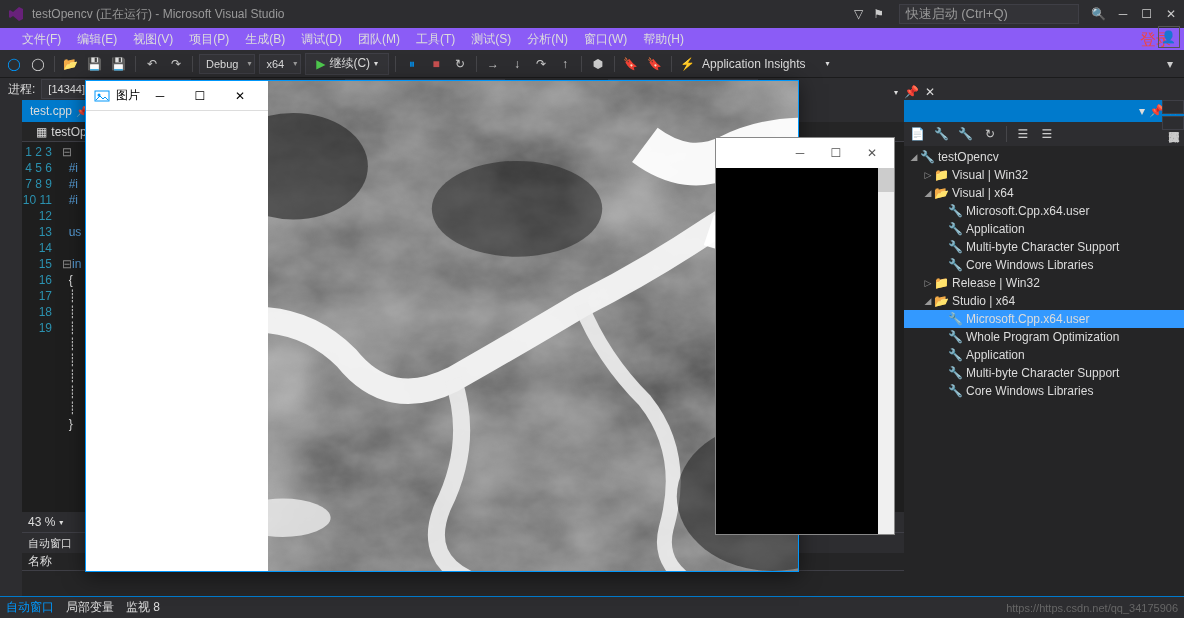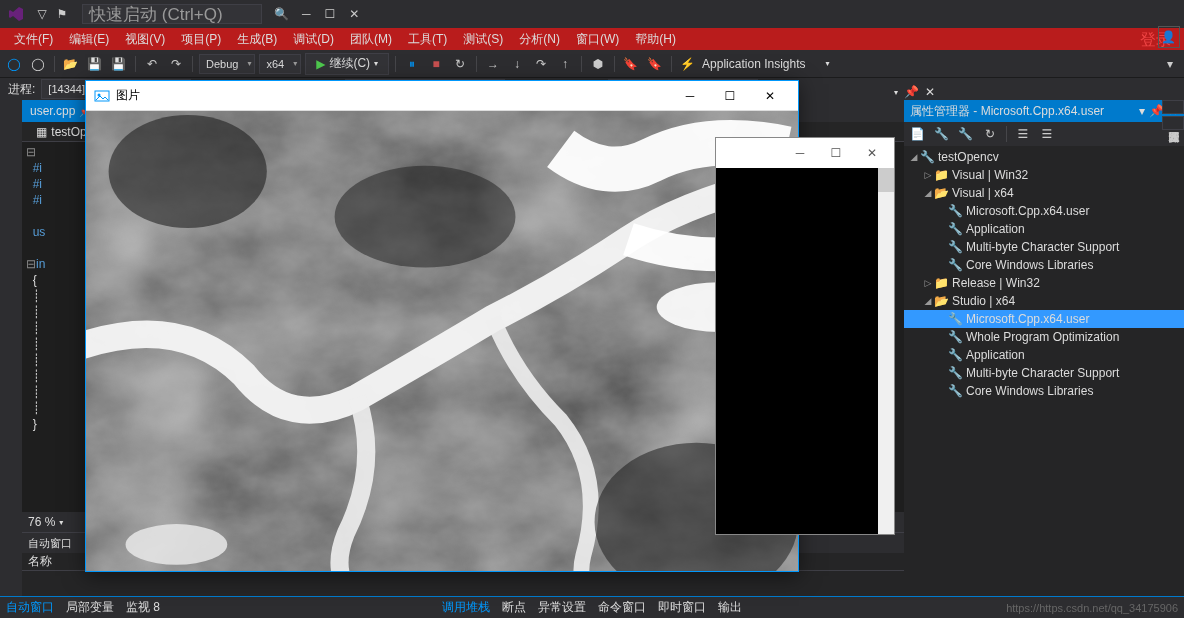--- a/index.html
+++ b/index.html
@@ -1,23 +1,23 @@
 <!DOCTYPE html>
 <html><head>
 <meta charset="utf-8">
 <style>
 * { margin:0; padding:0; box-sizing:border-box; font-family:"Segoe UI","Microsoft YaHei",sans-serif; font-size:12px; color:#dcdcdc; }
 body { width:1184px; height:618px; background:#2d2d30; overflow:hidden; position:relative; }
 .titlebar { height:28px; background:#2d2d30; display:flex; align-items:center; padding:0 8px; }
 .vs-logo { width:16px; height:16px; margin-right:8px; display:flex; align-items:center; justify-content:center; }
 .title-text { flex:1; font-size:12px; color:#999; }
-.quick-launch { width:180px; height:20px; background:#333337; border:1px solid #3f3f46; color:#999; padding:0 6px; margin:0 10px; display:flex; align-items:center; font-size:17px; }
+.quick-launch { width:180px; height:20px; background:#333337; border:1px solid #3f3f46; color:#999; padding:0 6px; margin:0 10px; display:flex; align-items:center; font-size:13px; }
 .win-btns { display:flex; gap:14px; margin-left:10px; }
 .win-btns span { cursor:pointer; color:#ccc; }
-.menubar { height:22px; background:#b91c1c; display:flex; align-items:center; padding:0 6px; }
+.menubar { height:22px; background:#8b5cf6; display:flex; align-items:center; padding:0 14px; }
 .menubar span { padding:2px 8px; cursor:pointer; font-size:12px; }
 .login { position:absolute; right:12px; top:30px; font-size:16px; color:#ef4444; }
 .avatar-box { position:absolute; right:4px; top:26px; width:22px; height:22px; border:1px solid #555; display:flex; align-items:center; justify-content:center; }
 .toolbar { height:28px; background:#2d2d30; border-bottom:1px solid #1b1b1c; display:flex; align-items:center; padding:0 4px; gap:4px; }
 .tb-icon { width:20px; height:20px; display:flex; align-items:center; justify-content:center; color:#ccc; cursor:pointer; }
 .tb-sep { width:1px; height:16px; background:#46464a; margin:0 2px; }
 .tb-dd { height:20px; background:#333337; border:1px solid #3f3f46; padding:0 16px 0 6px; display:flex; align-items:center; font-size:11px; position:relative; cursor:pointer; }
 .tb-dd::after { content:"▾"; position:absolute; right:3px; font-size:8px; color:#999; }
 .tb-btn-continue { height:22px; background:#333337; border:1px solid #3f3f46; padding:0 10px; display:flex; align-items:center; gap:4px; cursor:pointer; }
 .tb-btn-continue .play { color:#4ec94e; }
@@ -50,21 +50,21 @@
 .ti-twist { width:12px; text-align:center; font-size:9px; color:#999; }
 .ti-icon { width:14px; margin-right:4px; }
 .statusbar { position:absolute; bottom:0; left:0; right:0; height:22px; background:#2d2d30; border-top:1px solid #007acc; display:flex; align-items:center; padding:0 6px; gap:12px; font-size:11px; }
 .statusbar .blue { color:#0097fb; }
 .statusbar .center { position:absolute; left:50%; transform:translateX(-50%); display:flex; gap:12px; }
 .statusbar .right { margin-left:auto; color:#666; font-size:11px; }
 .right-collapsed-tabs { position:absolute; right:0; top:100px; width:22px; display:flex; flex-direction:column; gap:2px; }
 .coll-tab { writing-mode:vertical-rl; background:#2d2d30; padding:6px 2px; font-size:11px; color:#ccc; border:1px solid #3f3f46; cursor:pointer; }
 
 
-.float-win { position:absolute; left:85px; top:80px; width:714px; height:492px; background:#fff; box-shadow:0 4px 20px rgba(0,0,0,0.5); border:1px solid #0097fb; display:flex; flex-direction:column; }
+.float-win { position:absolute; left:85px; top:80px; width:714px; height:492px; background:#fff; box-shadow:0 4px 20px rgba(0,0,0,0.5); border:1px solid #0097fb; display:flex; flex-direction:row; }
 .float-titlebar { height:30px; background:#fff; display:flex; align-items:center; padding:0 8px; border-bottom:1px solid #ddd; }
 .float-titlebar .ficon { width:16px; height:16px; margin-right:6px; }
 .float-titlebar .ftitle { flex:1; color:#000; font-size:12px; }
 .float-titlebar .fbtns { display:flex; gap:0; }
 .float-titlebar .fbtn { width:40px; height:28px; display:flex; align-items:center; justify-content:center; color:#000; cursor:pointer; }
 .float-img { flex:1; background:#000; overflow:hidden; position:relative; }
 .float-img svg { width:100%; height:100%; display:block; }
 
 
 .float-win2 { position:absolute; left:715px; top:137px; width:180px; height:398px; background:#fff; border:1px solid #888; display:flex; flex-direction:column; }
@@ -79,20 +79,21 @@
 </style>
 </head>
 <body>
 
 <div class="titlebar">
   <span class="vs-logo">
     <svg viewBox="0 0 16 16">
         <path d="M11 1l4 2v10l-4 2-6-5-3 2-1-1V5l1-1 3 2 6-5z" fill="#68217a"></path>
       </svg>
   </span>
+  <span class="title-text">testOpencv (正在运行) - Microsoft Visual Studio</span>
   <span class="tb-icon">▽</span>
   <span class="tb-icon">⚑</span>
   <div class="quick-launch">快速启动 (Ctrl+Q)</div>
   <span class="tb-icon">🔍</span>
   <div class="win-btns">
     <span>─</span>
     <span>☐</span>
     <span>✕</span>
   </div>
 </div>
@@ -167,32 +168,52 @@
   <span class="tb-icon">⇅</span>
   <span style="color:#999;">堆栈帧:</span>
   <div class="tb-dd" style="width:150px;"></div>
 </div>
 
 <div class="main">
   <div class="left-tool"></div>
   <div class="editor-area">
     <div class="tabrow">
       <div class="tab active">
-        <span>user.cpp</span>
+        <span>test.cpp</span>
         <span class="pin">📌</span>
         <span>✕</span>
       </div>
     </div>
     <div class="nav-dd">
       <div class="nav-item">
         <span>▦</span>
         <span>testOpencv</span>
       </div>
     </div>
     <div class="code">
+      <div class="gutter">
+1
+2
+3
+4
+5
+6
+7
+8
+9
+10
+11
+12
+13
+14
+15
+16
+17
+18
+19</div>
       <div class="codebody"><span class="fold">⊟</span>
   <span class="kw">#i</span>
   <span class="kw">#i</span>
   <span class="kw">#i</span>
 
   <span class="kw">us</span>
 
 <span class="fold">⊟</span><span class="kw">in</span>
   <span>{</span>
   ┊
@@ -200,34 +221,33 @@
   ┊
   ┊
   ┊
   ┊
   ┊
   ┊
   <span>}</span>
 </div>
     </div>
     <div class="zoom">
-      <span>76 %</span>
+      <span>43 %</span>
       <span style="font-size:8px;margin-left:4px;">▾</span>
     </div>
     <div class="autowin">
       <div class="autowin-title">自动窗口</div>
       <div class="autowin-header">
         <span>名称</span>
       </div>
     </div>
   </div>
 
   <div class="right-panel">
     <div class="right-title">
-      <span>属性管理器 - Microsoft.Cpp.x64.user</span>
       <div class="pin-icons">
         <span>▾</span>
         <span>📌</span>
         <span>✕</span>
       </div>
     </div>
     <div class="right-tb">
       <span class="tb-icon">📄</span>
       <span class="tb-icon" style="color:#e2c08d;">🔧</span>
       <span class="tb-icon">🔧</span>
@@ -313,28 +333,20 @@
   <span class="icn">▦</span>
   <span style="margin-left:110px;font-size:8px;">▾</span>
   <span>📌</span>
   <span>✕</span>
 </div>
 
 <div class="statusbar">
   <span class="blue">自动窗口</span>
   <span>局部变量</span>
   <span>监视 8</span>
-  <div class="center">
-    <span class="blue">调用堆栈</span>
-    <span>断点</span>
-    <span>异常设置</span>
-    <span>命令窗口</span>
-    <span>即时窗口</span>
-    <span>输出</span>
-  </div>
   <span class="right">https://https.csdn.net/qq_34175906</span>
 </div>
 
 <div class="float-win">
   <div class="float-titlebar">
     <span class="ficon">
       <svg viewBox="0 0 16 16">
           <rect x="1" y="3" width="14" height="10" fill="none" stroke="#0097fb"></rect>
           <circle cx="5" cy="7" r="1.5" fill="#0097fb"></circle>
           <path d="M2 12l4-4 3 3 2-2 3 3" stroke="#0097fb" fill="none"></path>

